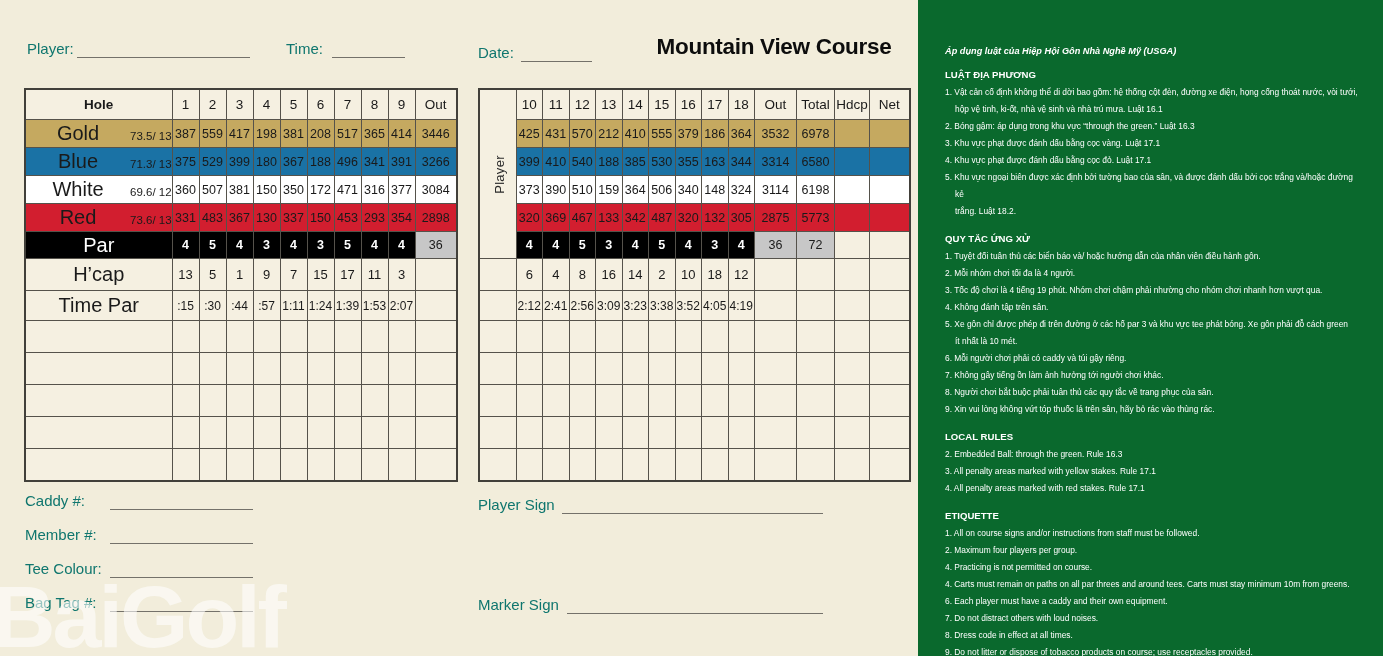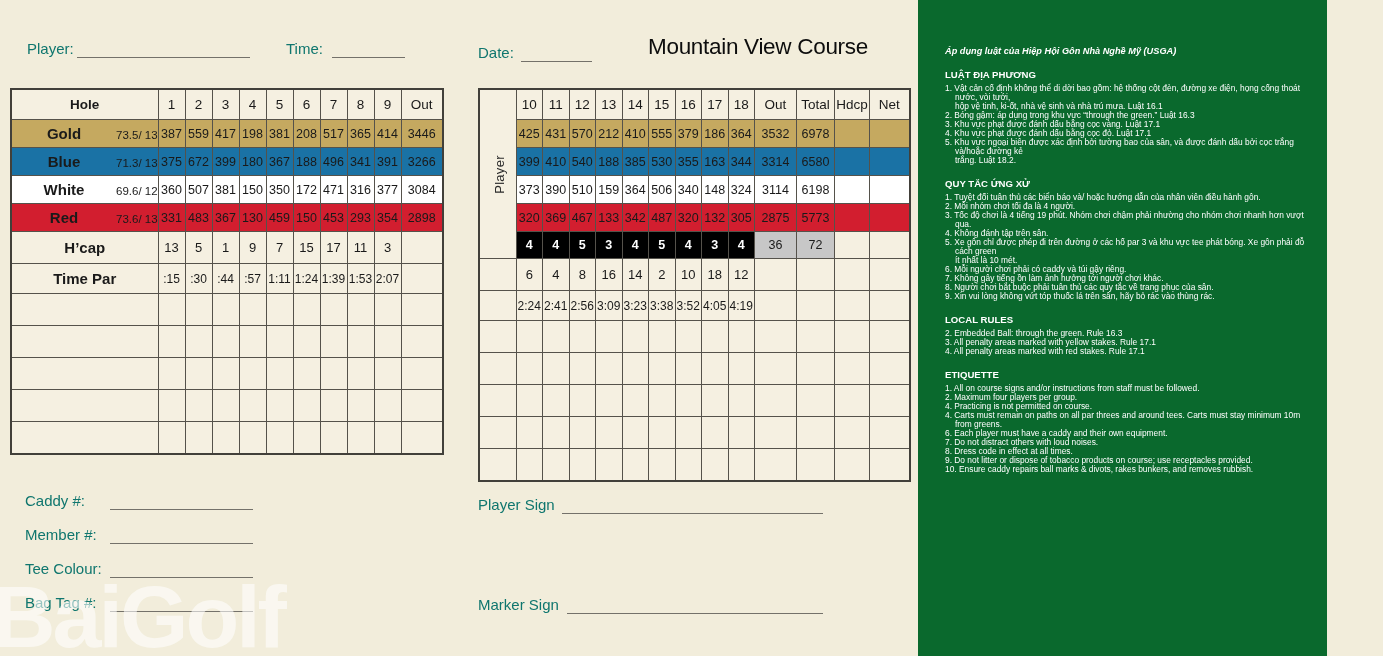--- a/index.html
+++ b/index.html
@@ -4,76 +4,76 @@
 <style>
   html,body{margin:0;padding:0}
   body{
     position:relative;width:1383px;height:656px;overflow:hidden;
     background:#f2eddb;font-family:"Liberation Sans",sans-serif;color:#1a1a1a;
   }
   .abs{position:absolute}
   
   .fieldlabel{font-size:15px;color:#0f766e}
   .fline{border-bottom:1px solid #74716a;height:0}
-  .course-title{font-size:22.5px;font-weight:normal;color:#0d0d0d;letter-spacing:-0.3px;text-align:left;white-space:nowrap}
+  .course-title{font-size:22.5px;font-weight:bold;color:#0d0d0d;letter-spacing:-0.3px;text-align:center;white-space:nowrap}
   
   table.card{border-collapse:collapse;table-layout:fixed;background:#f5f0e1;border:2px solid #42403a}
   table.card td{
     border:1px solid #55524b;text-align:center;vertical-align:middle;
     font-size:12.5px;color:#1a1a1a;padding:0;overflow:hidden;white-space:nowrap;
   }
   tr.r-head td{height:29px;font-size:13.5px}
   tr.r-tee td{height:27px}
   tr.r-par td{height:26px}
   tr.r-hcap td{height:31px;font-size:13px}
   tr.r-time td{height:29px;font-size:12px}
   tr.r-empty td{height:31px}
   td.lbl{text-align:left}
   .hole-lbl{padding-left:24px;font-weight:bold;font-size:17px;text-align:left}
-  .tname{display:inline-block;width:104px;font-weight:bold;font-size:15px}
+  .tname{display:inline-block;width:104px;font-weight:normal;font-size:20px}
   .trating{font-size:11.5px}
   .row-gold td{background:#c5a960;color:#faf4df}
   .row-blue td{background:#1a72a5;color:#f2f8fb}
   .row-white td{background:#ffffff;color:#1a1a1a}
   .row-red td{background:#d21e2f;color:#fceceb}
   .row-par td.cell-black{background:#000;color:#fff;font-weight:bold}
   td.cell-gray{background:#c7c7c7;color:#242424}
   td.cell-plain{background:#f5f0e1}
   td.player-cell{background:#f5f0e1}
   .vert{display:inline-block;transform:rotate(-90deg);font-size:13px;color:#2a2a2a;letter-spacing:0.3px}
   
   .watermark{
     font-weight:bold;font-size:88px;letter-spacing:-3px;
     color:rgba(255,255,255,0.58);white-space:nowrap;z-index:5;
   }
   
   .gp{
-    position:absolute;left:918px;top:0;width:409px;height:656px;background:#0a692d;
+    position:absolute;left:918px;top:0;width:465px;height:656px;background:#0a692d;
     color:#ffffff;box-sizing:border-box;padding:46px 22px 0 27px;
   }
   .gp-intro{font-style:italic;font-weight:bold;font-size:9.2px}
   .gp-title{font-weight:bold;font-size:9.6px;margin:13px 0 4px}
   .gp-note{font-style:italic;font-weight:bold;font-size:9.2px;margin:12px 0 0}
-  .gp-item{font-size:8.4px;line-height:9px;white-space:pre-line;padding-left:10px;text-indent:-10px}
+  .gp-item{font-size:8.4px;line-height:17px;white-space:pre-line;padding-left:10px;text-indent:-10px}
 </style>
 </head>
 <body>
 
 <span class="abs fieldlabel" style="left:27px;top:40px">Player:</span>
 <div class="abs fline" style="left:77px;top:57px;width:173px"></div>
 
 <span class="abs fieldlabel" style="left:286px;top:40px">Time:</span>
 <div class="abs fline" style="left:332px;top:57px;width:73px"></div>
 
 <span class="abs fieldlabel" style="left:478px;top:44px">Date:</span>
 <div class="abs fline" style="left:521px;top:61px;width:71px"></div>
 
 <div class="abs course-title" style="left:648px;top:34px;width:252px">Mountain View Course</div>
 
-<div class="abs" style="left:10px;top:88px">
+<div class="abs" style="left:24px;top:88px">
   <table class="card" id="front-table" style="width:434px">
     <colgroup>
       <col style="width:147px">
       <col style="width:27px">
         <col style="width:27px">
         <col style="width:27px">
         <col style="width:27px">
         <col style="width:27px">
         <col style="width:27px">
         <col style="width:27px">
@@ -104,21 +104,21 @@
           <td>381</td>
           <td>208</td>
           <td>517</td>
           <td>365</td>
           <td>414</td>
           <td>3446</td>
         </tr>
         <tr class="r-tee row-blue">
           <td class="lbl"><span class="tname">Blue</span><span class="trating">71.3/ 131</span></td>
           <td>375</td>
-          <td>672</td>
+          <td>529</td>
           <td>399</td>
           <td>180</td>
           <td>367</td>
           <td>188</td>
           <td>496</td>
           <td>341</td>
           <td>391</td>
           <td>3266</td>
         </tr>
         <tr class="r-tee row-white">
@@ -133,26 +133,39 @@
           <td>316</td>
           <td>377</td>
           <td>3084</td>
         </tr>
         <tr class="r-tee row-red">
           <td class="lbl"><span class="tname">Red</span><span class="trating">73.6/ 132</span></td>
           <td>331</td>
           <td>483</td>
           <td>367</td>
           <td>130</td>
-          <td>459</td>
+          <td>337</td>
           <td>150</td>
           <td>453</td>
           <td>293</td>
           <td>354</td>
           <td>2898</td>
+        </tr>
+        <tr class="r-tee r-par row-par">
+          <td class="lbl cell-black"><span class="tname">Par</span></td>
+          <td class="cell-black">4</td>
+          <td class="cell-black">5</td>
+          <td class="cell-black">4</td>
+          <td class="cell-black">3</td>
+          <td class="cell-black">4</td>
+          <td class="cell-black">3</td>
+          <td class="cell-black">5</td>
+          <td class="cell-black">4</td>
+          <td class="cell-black">4</td>
+          <td class="cell-gray">36</td>
         </tr>
         <tr class="r-hcap">
           <td class="lbl"><span class="tname">H’cap</span></td>
           <td>13</td>
           <td>5</td>
           <td>1</td>
           <td>9</td>
           <td>7</td>
           <td>15</td>
           <td>17</td>
@@ -363,21 +376,21 @@
           <td>10</td>
           <td>18</td>
           <td>12</td>
           <td></td>
           <td></td>
           <td></td>
           <td></td>
         </tr>
         <tr class="r-time">
           <td></td>
-          <td>2:24</td>
+          <td>2:12</td>
           <td>2:41</td>
           <td>2:56</td>
           <td>3:09</td>
           <td>3:23</td>
           <td>3:38</td>
           <td>3:52</td>
           <td>4:05</td>
           <td>4:19</td>
           <td></td>
           <td></td>

